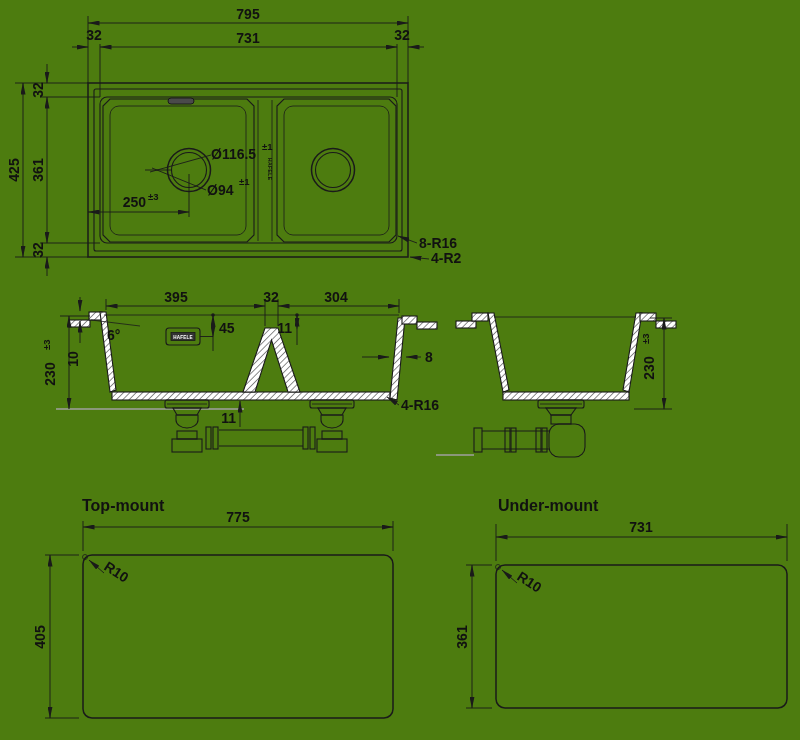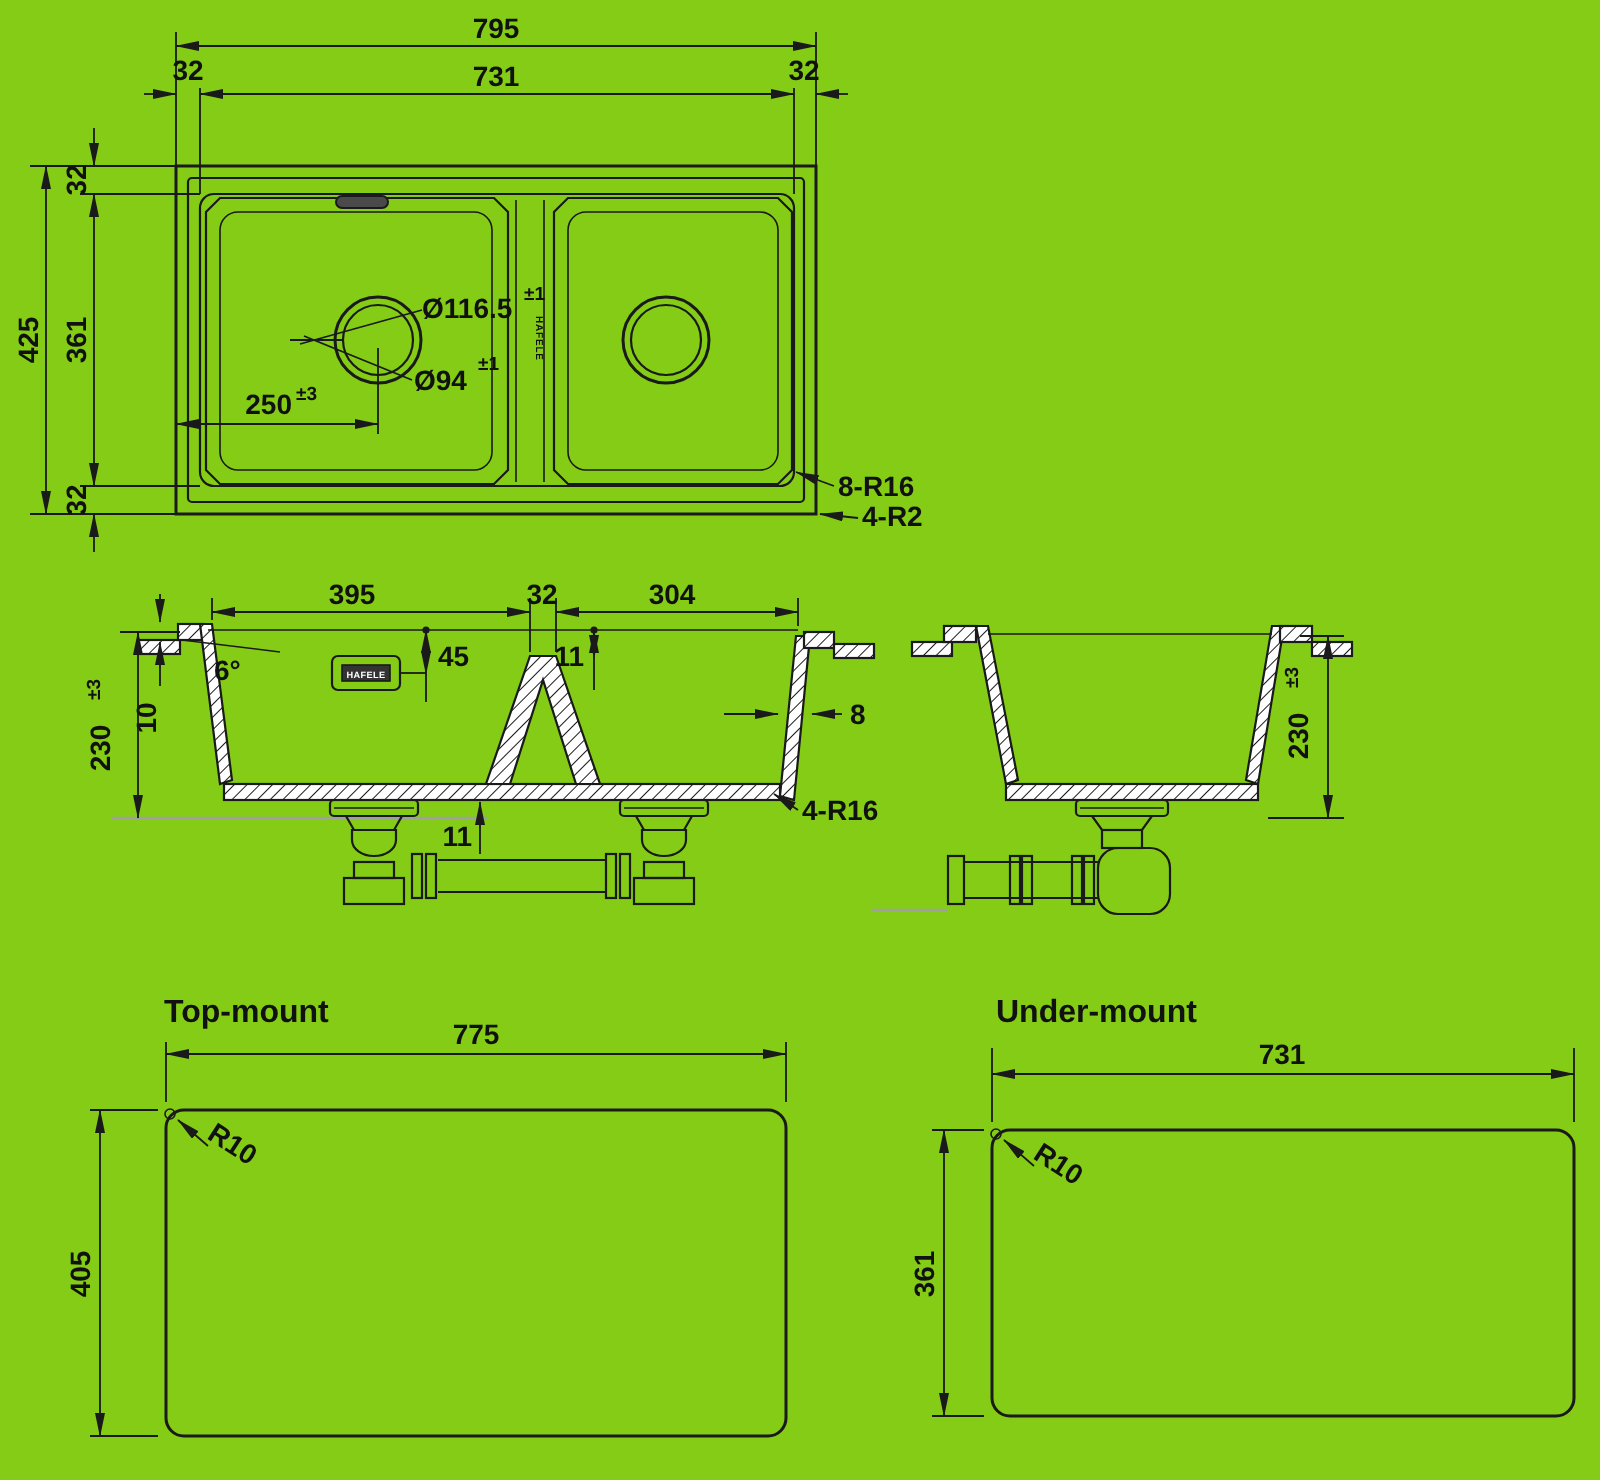--- a/index.html
+++ b/index.html
@@ -1,16 +1,16 @@
 <!DOCTYPE html>
 <html><head>
 <meta charset="utf-8">
 <style>
   html,body{margin:0;padding:0;background:#fff;}
-  #stage{position:relative;width:800px;height:740px;background:#84cc16;overflow:hidden;text-align:right;}
+  #stage{position:relative;width:800px;height:740px;background:#4d7c0f;overflow:hidden;text-align:right;}
   svg{display:block;}
   text{fill:#111;font-family:"Liberation Sans","DejaVu Sans",sans-serif;font-weight:bold;}
   .t14{font-size:14px;}
   .t9{font-size:9.5px;}
   .t16{font-size:16px;}
   .t5{font-size:5px;letter-spacing:.4px;}
   .t45{font-size:4.6px;letter-spacing:.2px;fill:#fff;}
   .obj{stroke:#1a1a1a;fill:none;stroke-width:1.5;}
   .obj2{stroke:#1a1a1a;fill:none;stroke-width:1.1;}
   .thin{stroke:#1a1a1a;fill:none;stroke-width:0.8;}

